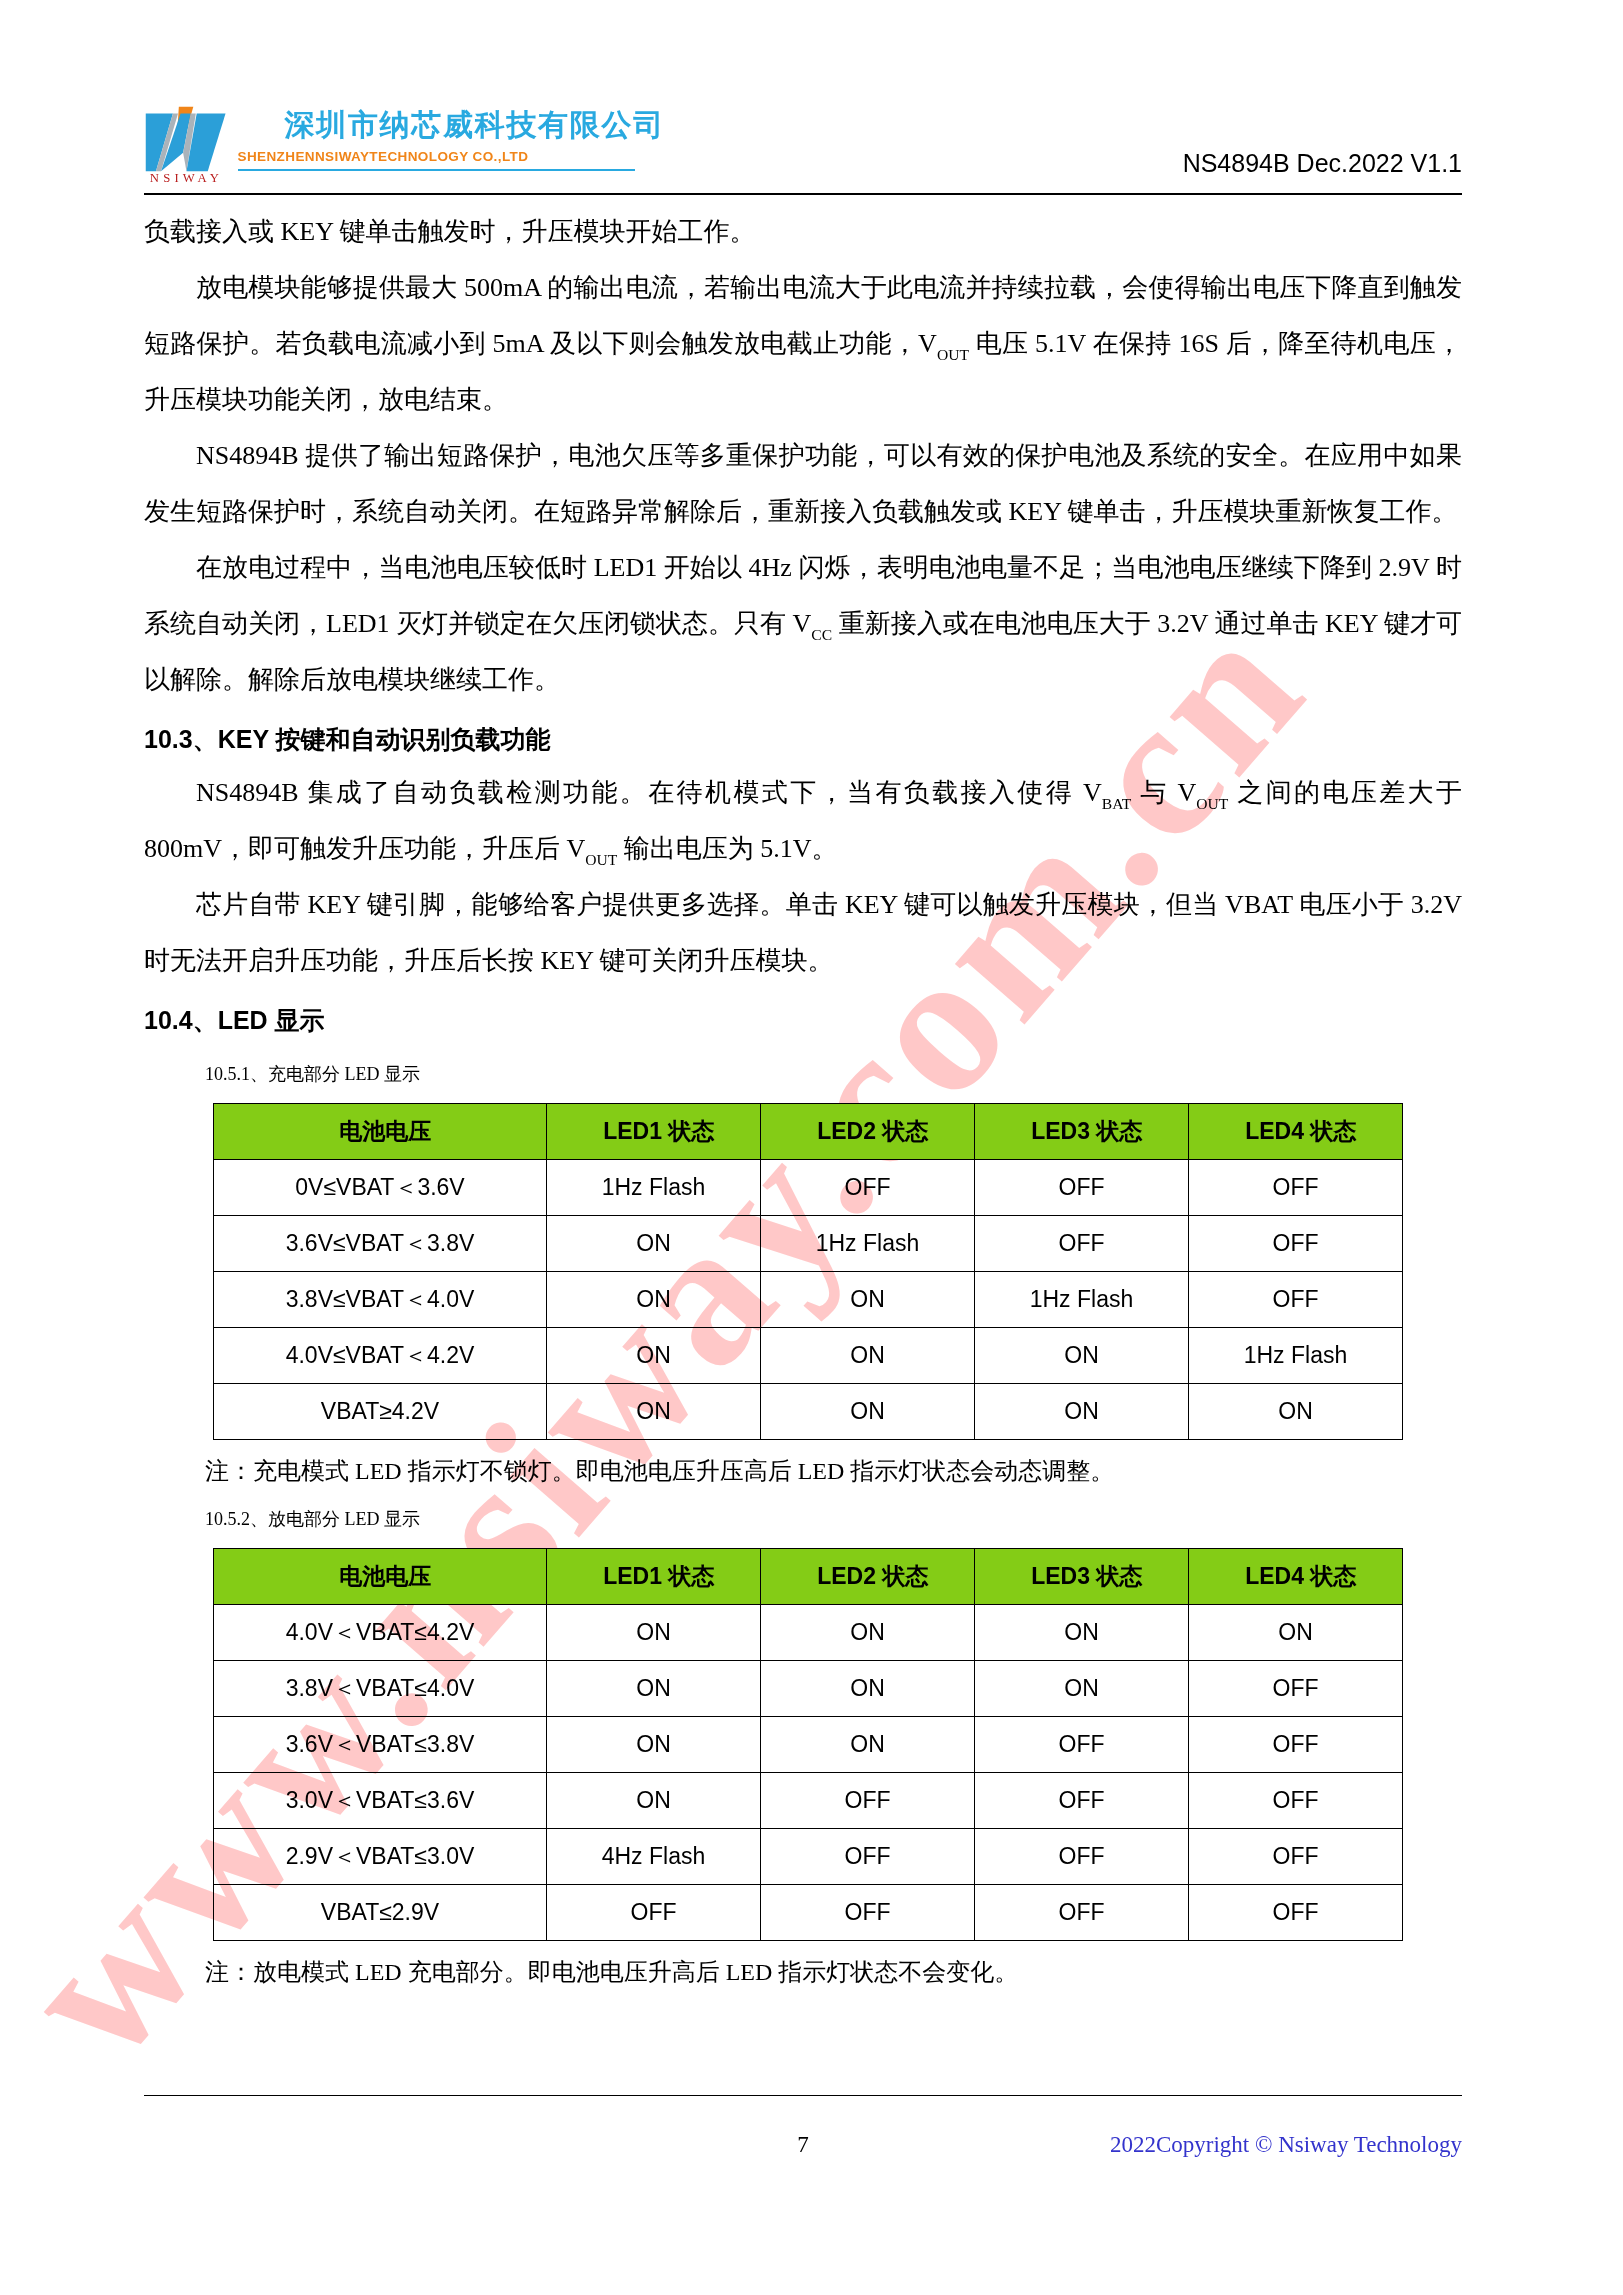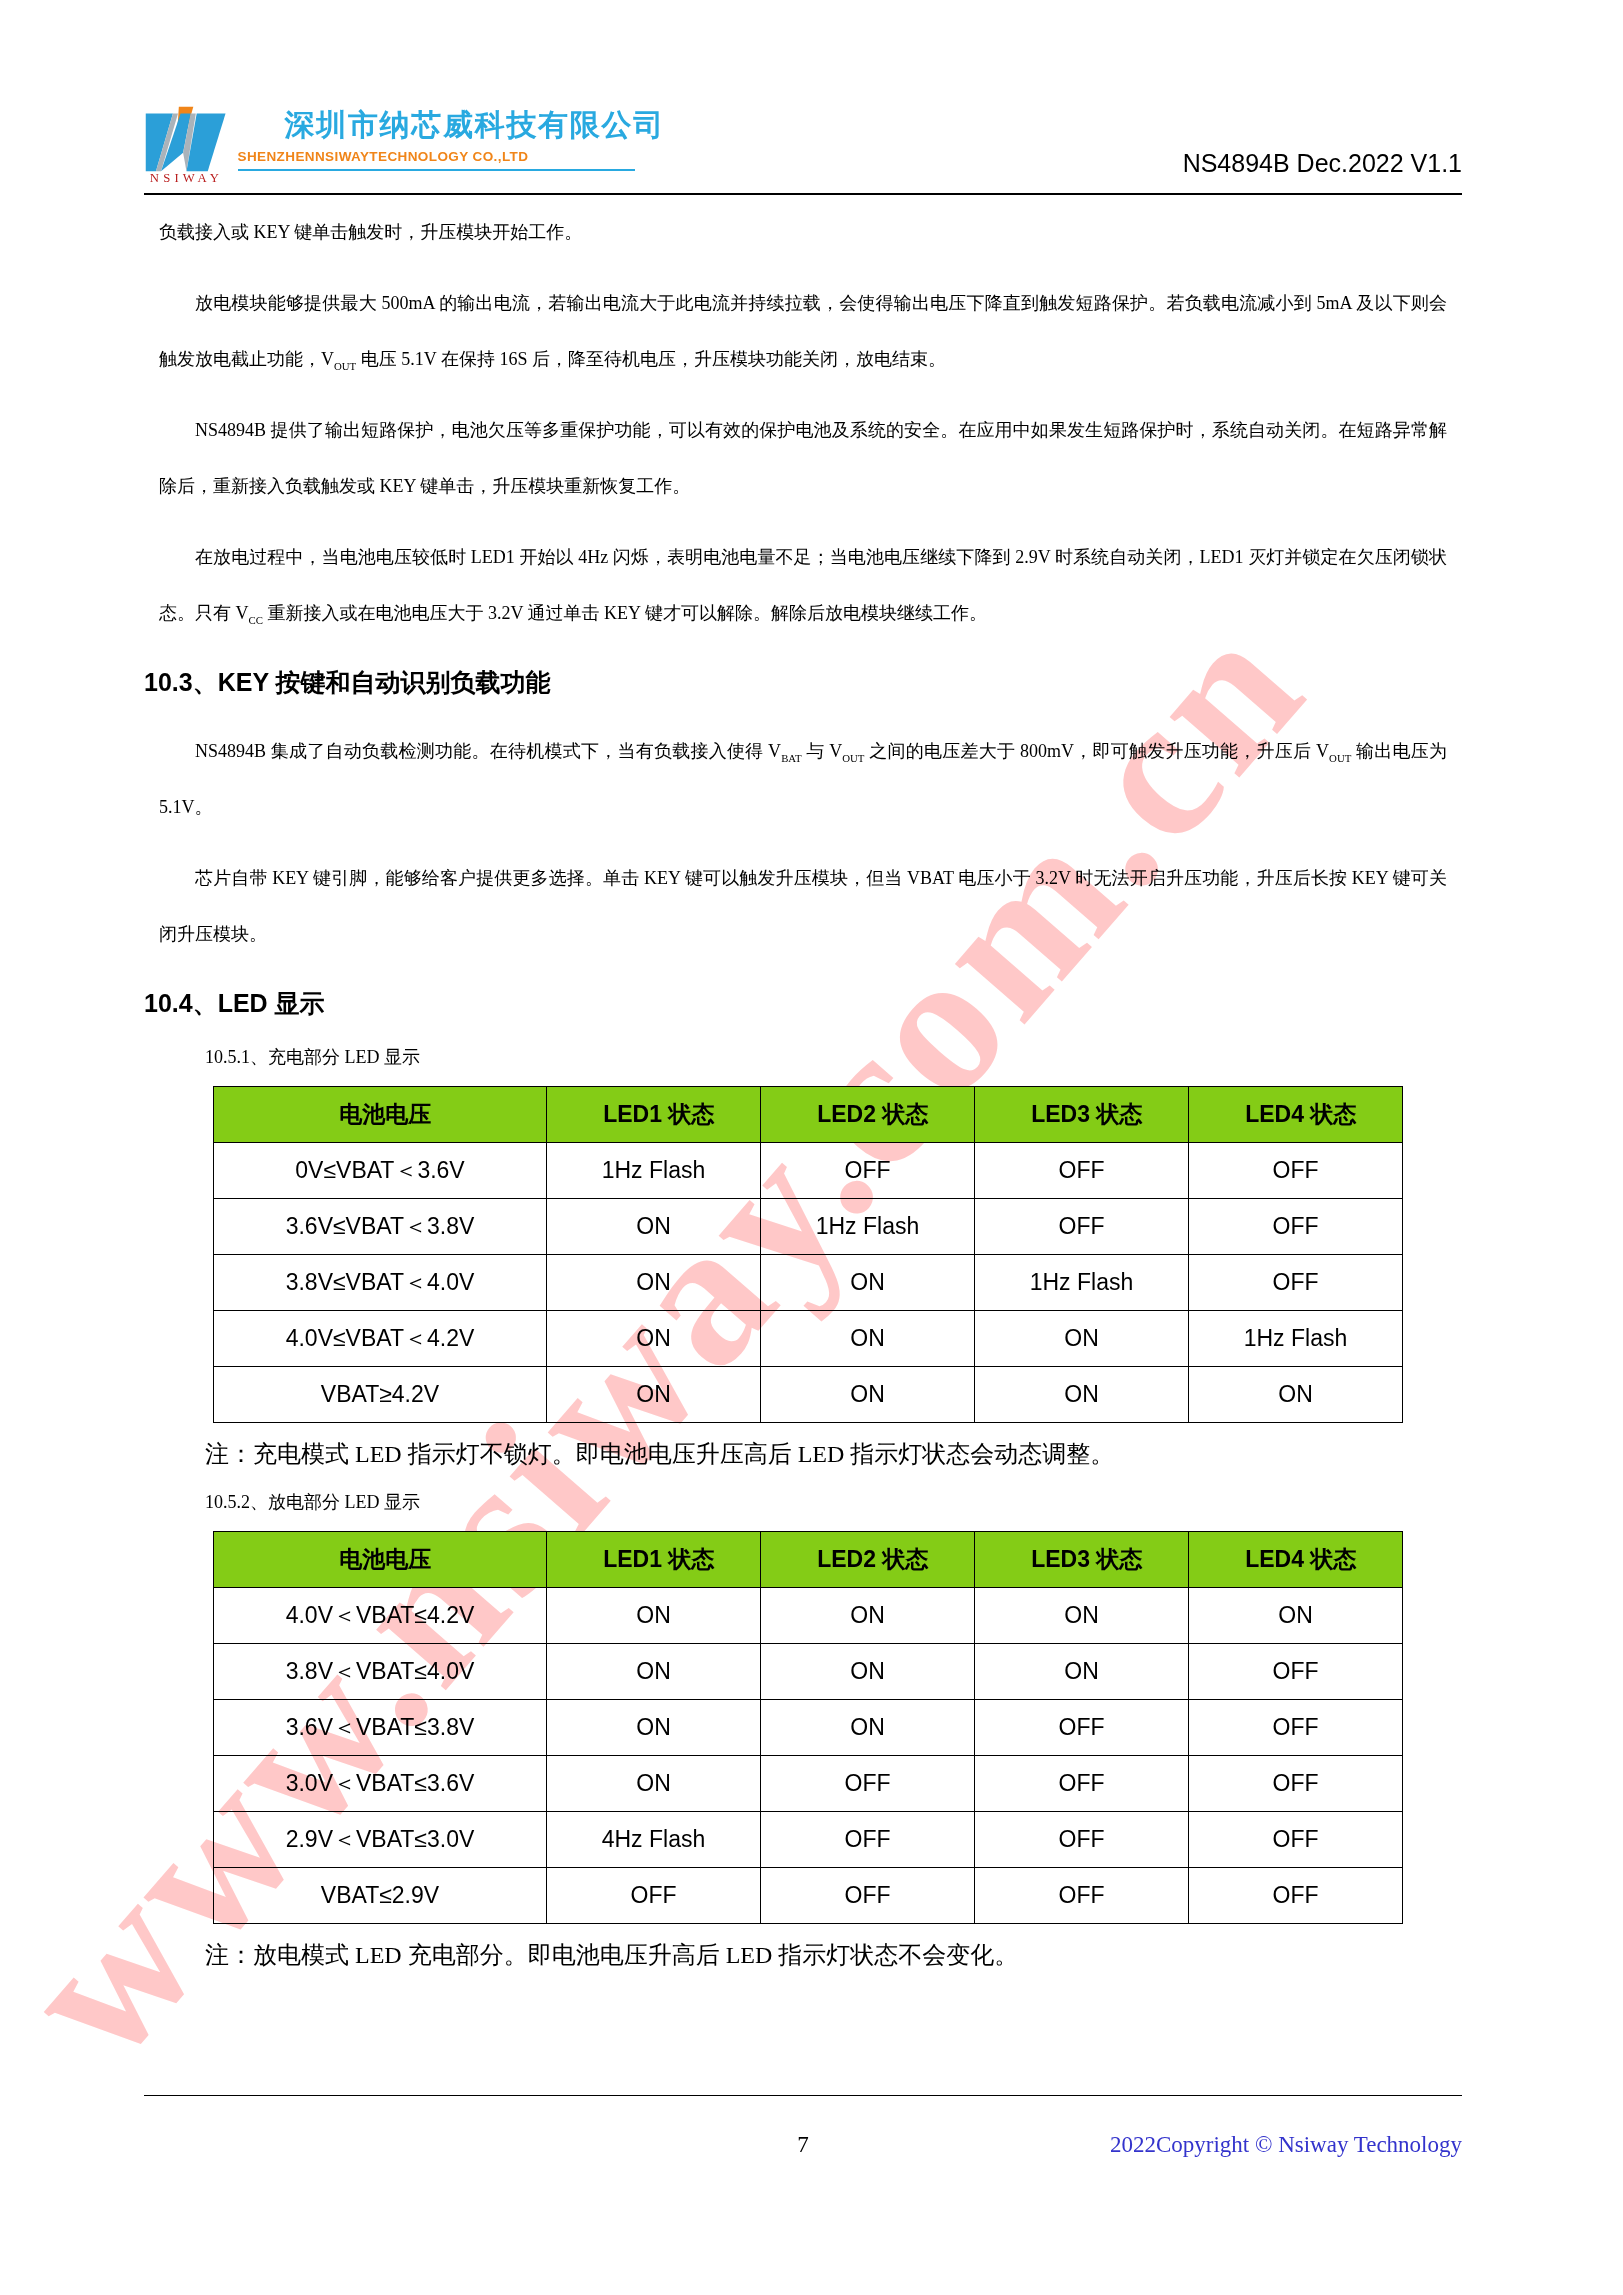--- a/index.html
+++ b/index.html
@@ -49,22 +49,22 @@
   }
   .logo-underline { height:2.5px; background:#29A9E0; width:397px; margin-top:4.2px; }
   .doc-ref {
     font-family:"Liberation Sans","DejaVu Sans",sans-serif;
     font-size:25px; font-weight:normal; padding-bottom:8.5px;
   }
   .header-rule { border:none; border-top:2.5px solid #000; margin:6.8px 0 0 0; }
 
   
   .para {
-    font-size:18px; line-height:56px; text-align:justify;
-    margin:15px;
+    font-size:26px; line-height:56px; text-align:justify;
+    margin:0;
   }
   .para.first { margin-top:8.5px; }
   .indent { text-indent:2em; }
   sub { font-size:0.60em; line-height:0; position:relative; top:0.12em; }
 
   .sec-head {
     font-family:"Liberation Sans","DejaVu Sans",sans-serif;
     font-size:25px; font-weight:bold; line-height:52px; margin:5px 0 0 0;
   }
   .sub-head {

